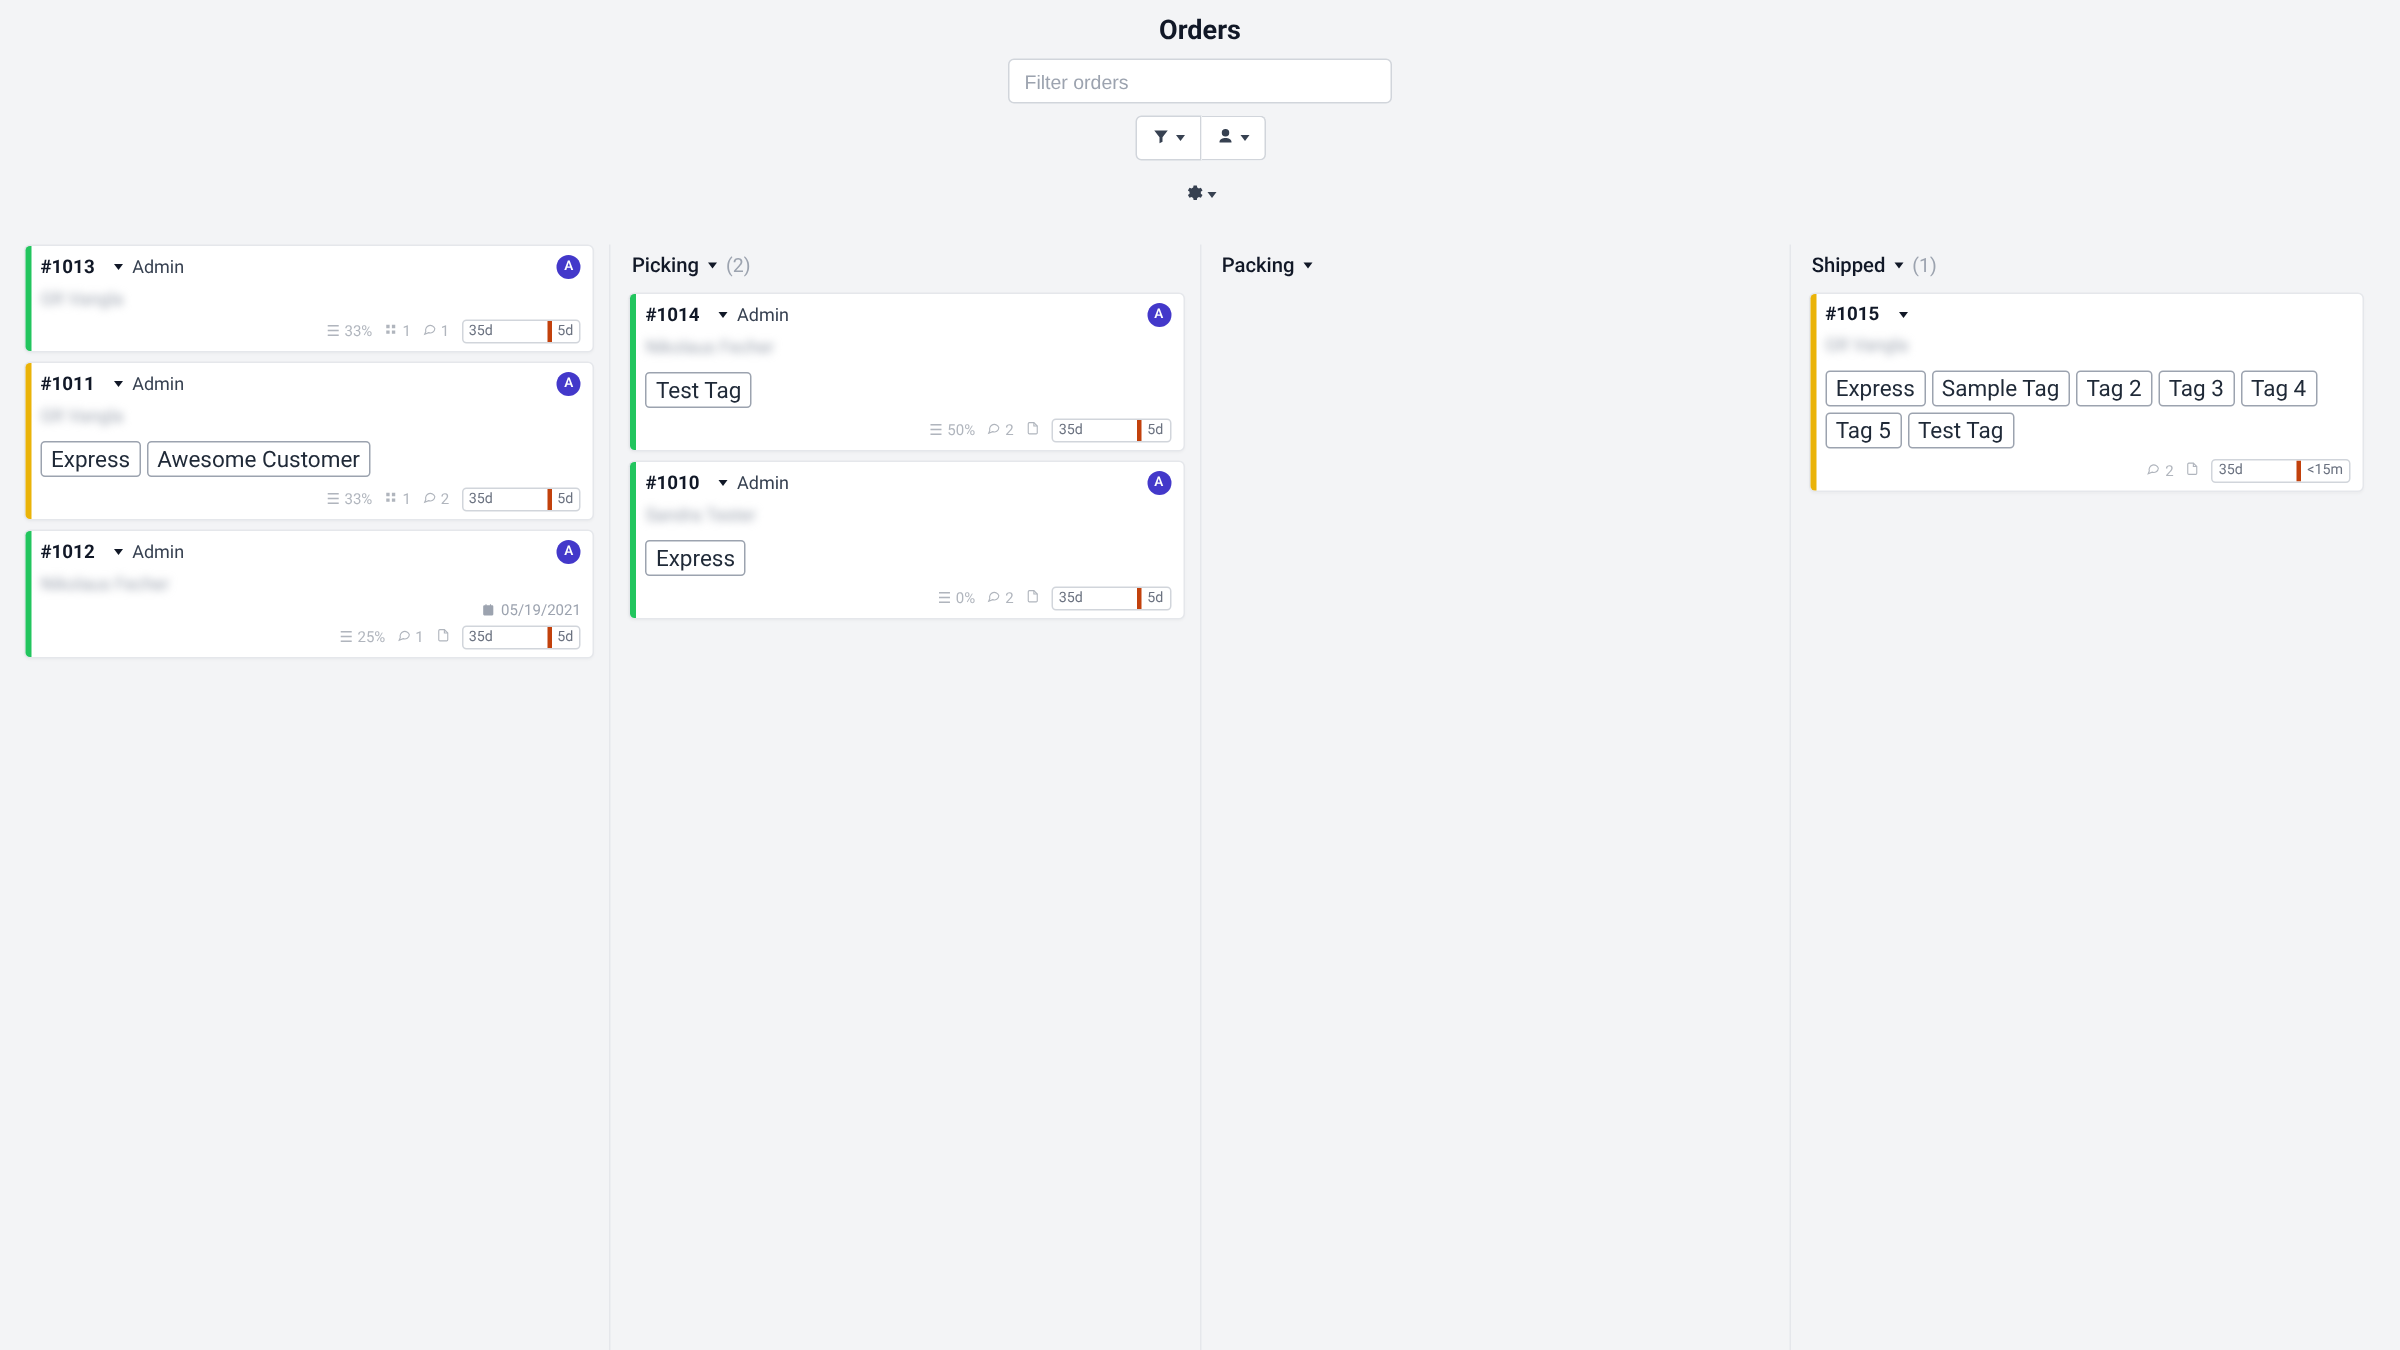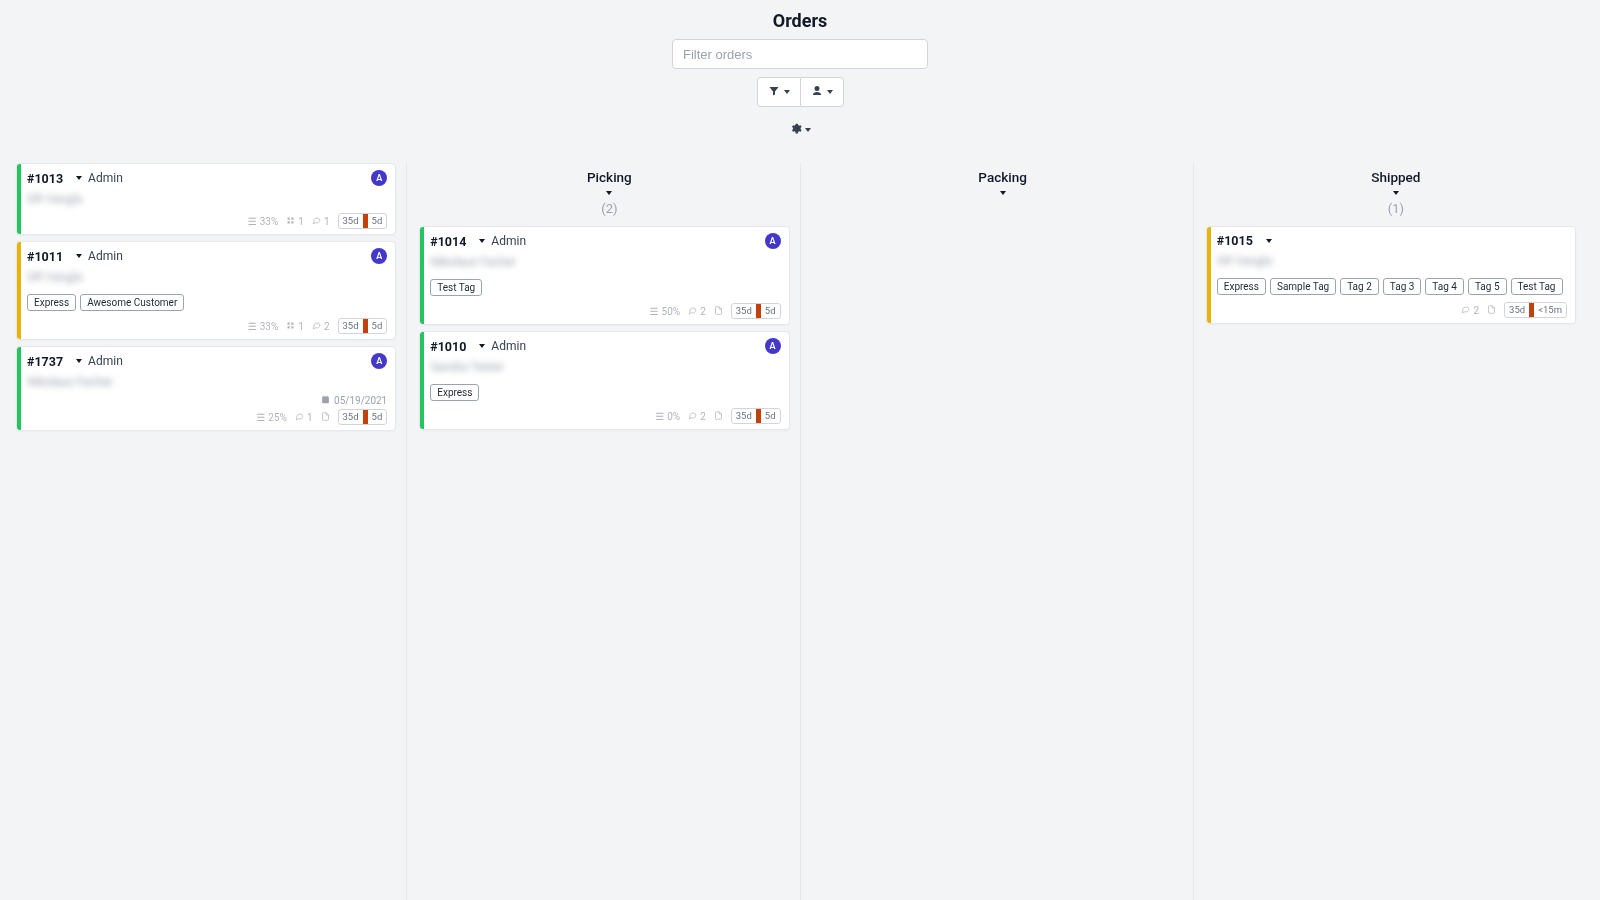--- a/index.html
+++ b/index.html
@@ -94,21 +94,21 @@
   }
   .col-title {
     font-size: 13.5px;
     font-weight: 500;
     color: #111827;
   }
   .col-count {
     color: #9ca3af;
     font-size: 13px;
   }
-  .column:nth-child(n+2) .col-header { padding-left: 12px; flex-direction: column; }
+  .column:nth-child(n+2) .col-header { padding-left: 12px; }
   .column:nth-child(n+2) .cards { padding-left: 10px; }
 
   .cards { display: flex; flex-direction: column; gap: 6px; padding-right: 8px; }
   .card {
     background: #fff;
     border: 1px solid #e5e7eb;
     border-radius: 4px;
     position: relative;
     padding: 6px 8px 4px 10px;
     box-shadow: 0 1px 2px rgba(0,0,0,0.03);
@@ -164,21 +164,21 @@
   .tags {
     display: flex;
     flex-wrap: wrap;
     gap: 4px;
     margin: 4px 0 6px 0;
   }
   .tag {
     border: 1px solid #9ca3af;
     border-radius: 3px;
     padding: 2px 6px;
-    font-size: 10px;
+    font-size: 15px;
     color: #1f2937;
     background: #fff;
   }
   .card-meta {
     display: flex;
     align-items: center;
     justify-content: flex-end;
     gap: 8px;
     font-size: 10px;
     color: #b0b5bd;
@@ -198,21 +198,21 @@
     border: 1px solid #d1d5db;
     border-radius: 3px;
     overflow: hidden;
   }
   .time-pills span {
     padding: 0px 4px;
     font-size: 9.5px;
     color: #6b7280;
     line-height: 14px;
   }
-  .time-pills span + span { border-left: 5px solid #c2410c; }
+  .time-pills span + span { border-left: 3px solid #c2410c; margin-left: 32px; }
   .svg-ico { display:inline-block; vertical-align:middle; }
 </style>
 </head>
 <body>
 
 <div class="header">
   <div class="page-title">Orders</div>
   <input class="filter-input" type="text" placeholder="Filter orders" style="">
   <div class="btn-group">
     <button class="icon-btn">
@@ -323,21 +323,21 @@
           <span class="time-pills">
             <span>35d</span>
             <span>5d</span>
           </span>
         </div>
       </div>
 
       <div class="card accent-green">
         <div class="card-top">
           <span class="order-id">
-            <span>#1737</span>
+            <span>#1012</span>
             <span class="caret-down"></span>
           </span>
           <span class="assignee">Admin</span>
           <span class="avatar">A</span>
         </div>
         <span class="blur-line">Nikolaus Fecher</span>
         <div class="date-row">
           <span>
             <svg width="9" height="9" viewBox="0 0 24 24" fill="currentColor">
                 <path d="M7 2v2H5a2 2 0 0 0-2 2v14a2 2 0 0 0 2 2h14a2 2 0 0 0 2-2V6a2 2 0 0 0-2-2h-2V2h-2v2H9V2zm12 8H5v10h14z"></path>

